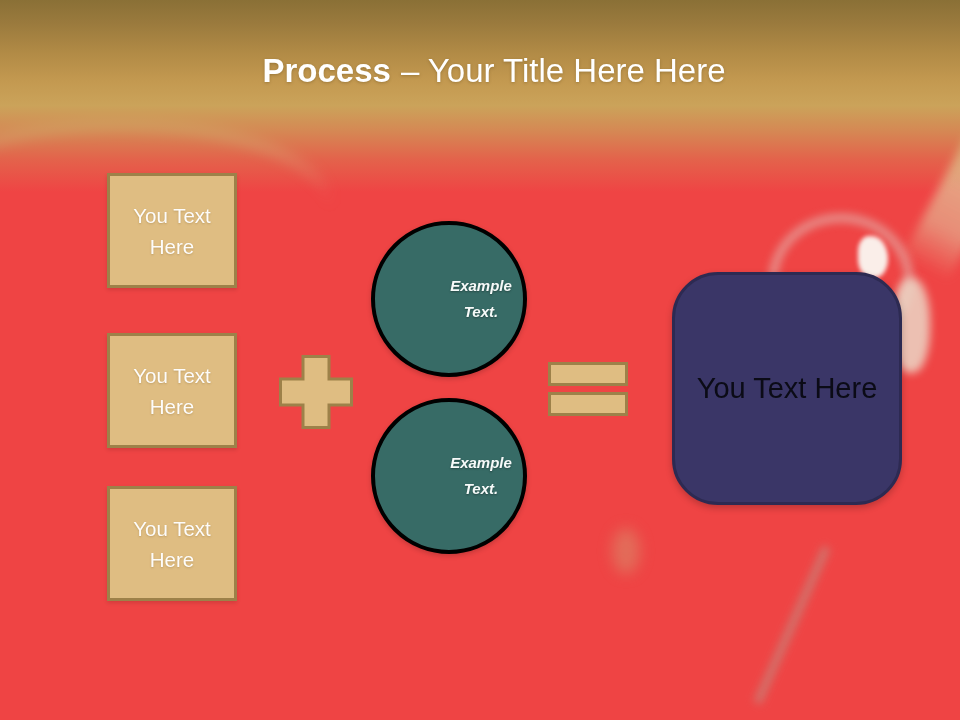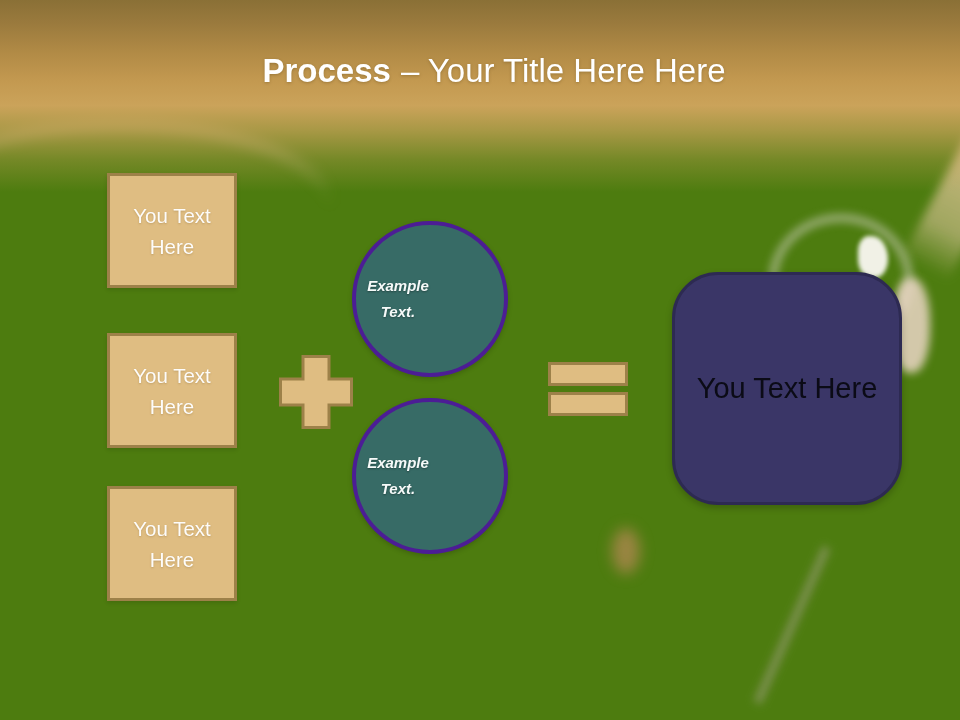--- a/index.html
+++ b/index.html
@@ -2,21 +2,21 @@
 <html><head>
 <meta charset="utf-8">
 <style>
   html, body { margin: 0; padding: 0; }
   body { font-family: "Liberation Sans", sans-serif; }
 
   .slide {
     position: relative;
     width: 960px;
     height: 720px;
-    background: #4d7c0f;
+    background: #ef4444;
     overflow: hidden;
   }
 
   
   .photo-arm {
     position: absolute;
     top: 128px; right: -26px;
     width: 52px; height: 150px;
     background: linear-gradient(180deg, rgba(228,198,150,0.9), rgba(226,200,160,0.55) 70%, rgba(220,200,170,0));
     transform: rotate(28deg);
@@ -133,28 +133,28 @@
   }
   .equals-wrap {
     position: absolute;
     left: 548px; top: 362px;
     width: 80px; height: 54px;
   }
 
   
   .teal-circle {
     position: absolute;
-    left: 352px;
+    left: 371px;
     width: 148px; height: 148px;
     background: #376b66;
-    border: 4px solid #4c1d95;
+    border: 4px solid #000000;
     border-radius: 50%;
     display: flex;
     align-items: center;
-    justify-content: flex-start;
+    justify-content: flex-end;
     text-align: center;
     color: #f6faf9;
     font-size: 15px;
     font-weight: bold;
     font-style: italic;
     line-height: 26px;
     text-shadow: 0 1px 2px rgba(0,0,0,0.35);
     box-shadow: 0 2px 5px rgba(0,0,0,0.18);
   }
   .teal-circle .circle-label { width: 84px; }

